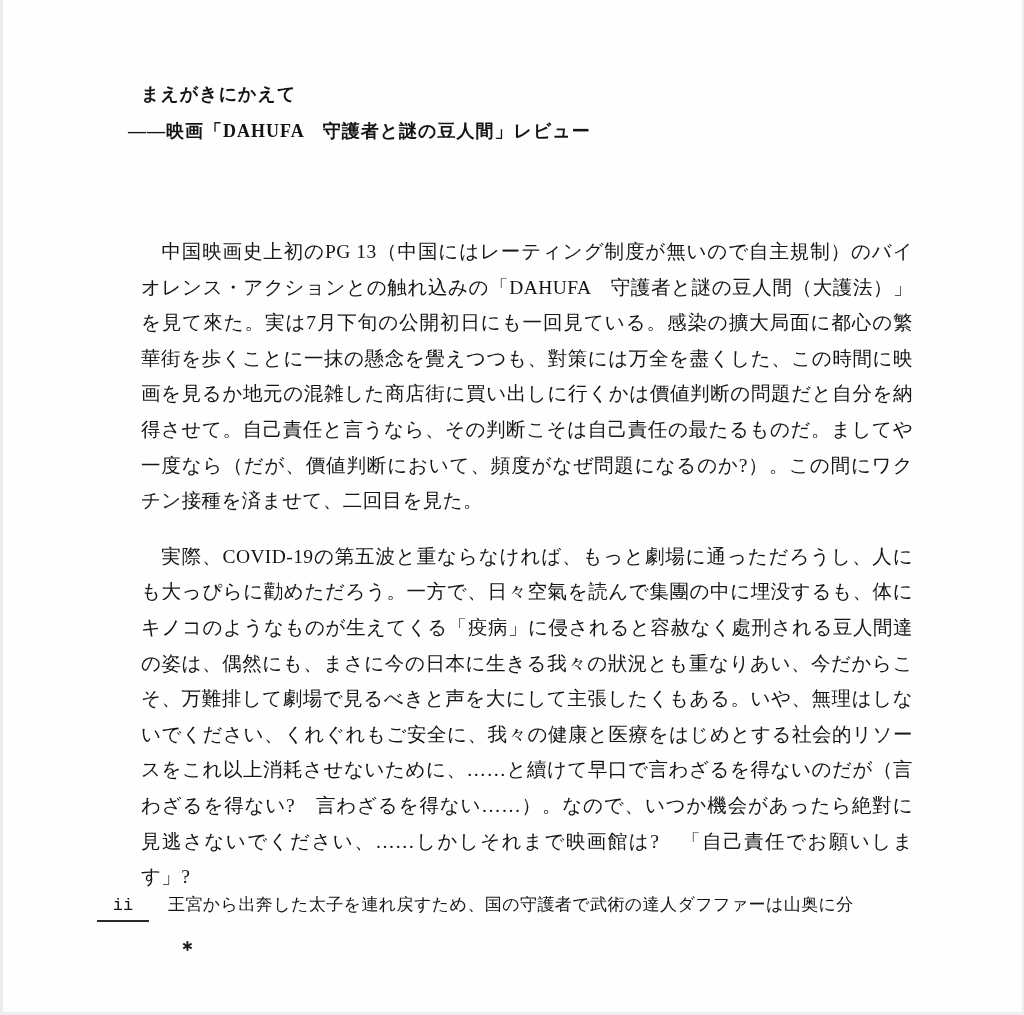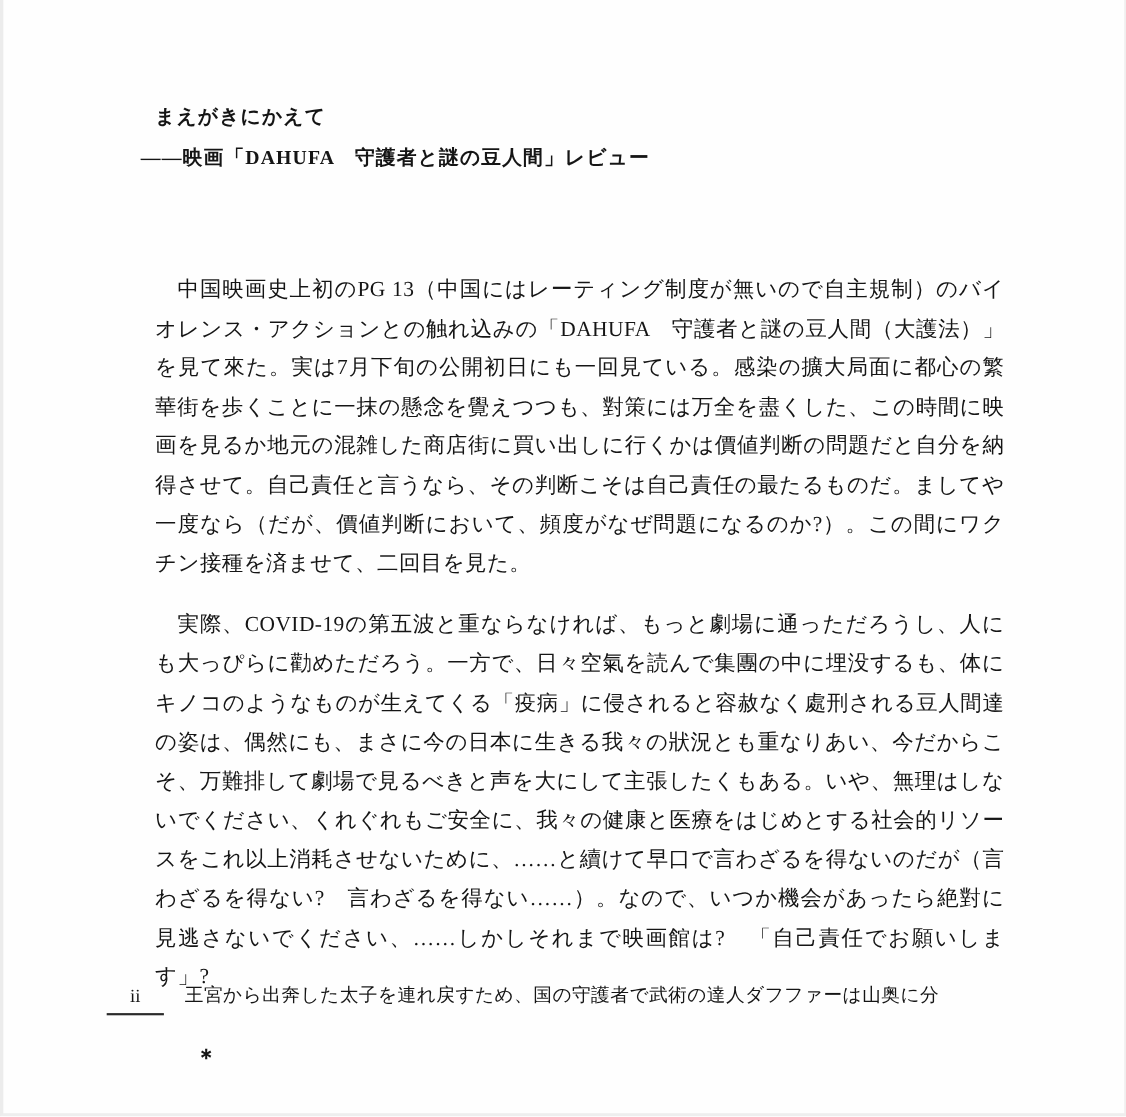--- a/index.html
+++ b/index.html
@@ -16,21 +16,21 @@
     border-left: 3px solid #ececec;
     border-right: 2px solid #f0efef;
     border-bottom: 3px solid #eeeeee;
     font-family: "Liberation Serif", "DejaVu Serif", serif;
     color: #151515;
     overflow: hidden;
   }
   .content {
     position: absolute;
     left: 138px;
-    top: 88px;
+    top: 76px;
     width: 772px;
   }
   .title-line {
     font-size: 18px;
     font-weight: 600;
     line-height: 37px;
     margin: 0;
     letter-spacing: 1px;
   }
   .subtitle-line {
@@ -54,20 +54,21 @@
     margin: 40px 0 0 36px;
     font-size: 21px;
     font-weight: 600;
   }
   .footer-row {
     position: absolute;
     left: 94px;
     top: 893px;
     display: flex;
     align-items: flex-start;
+    font-family: Liberation Mono, monospace;
   }
   .pagenum {
     display: inline-block;
     width: 52px;
     text-align: center;
     font-size: 17px;
     font-weight: 500;
     border-bottom: 2px solid #2a2a2a;
     padding-bottom: 5px;
     margin-top: 3px;

